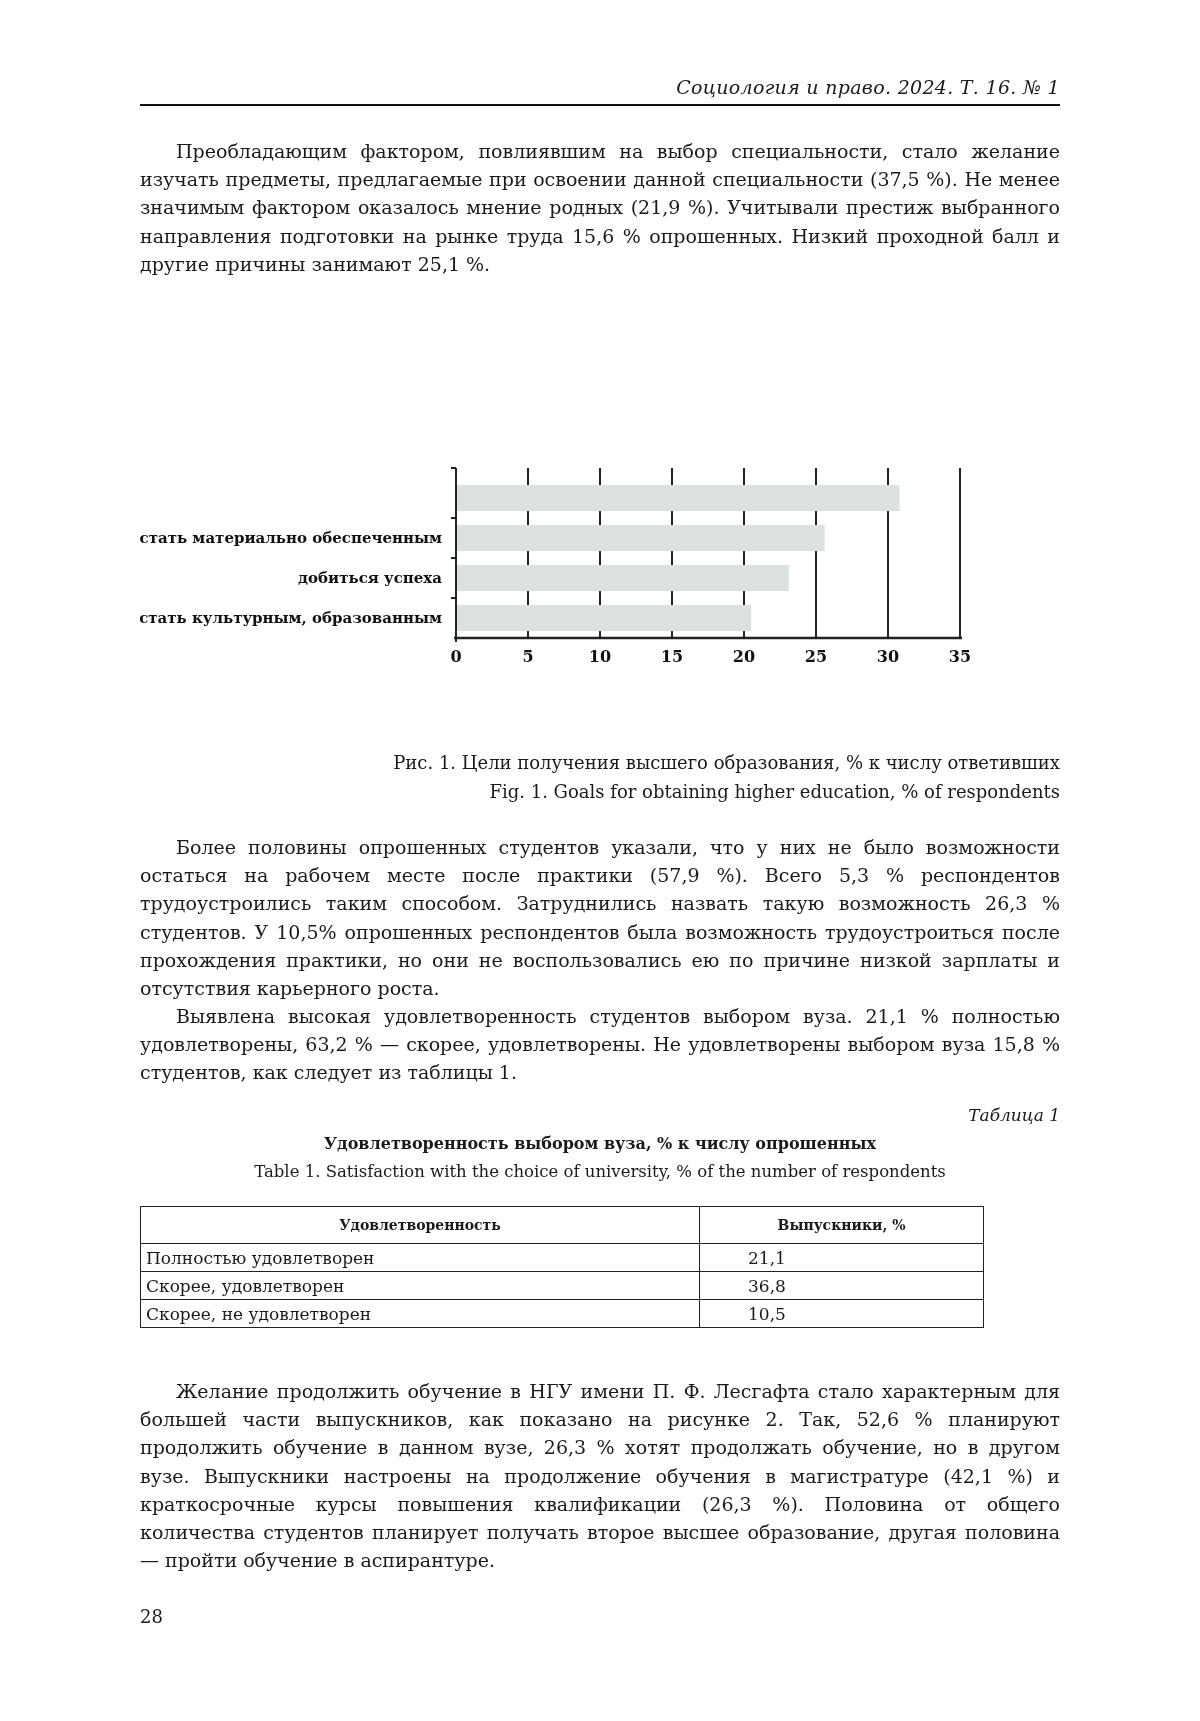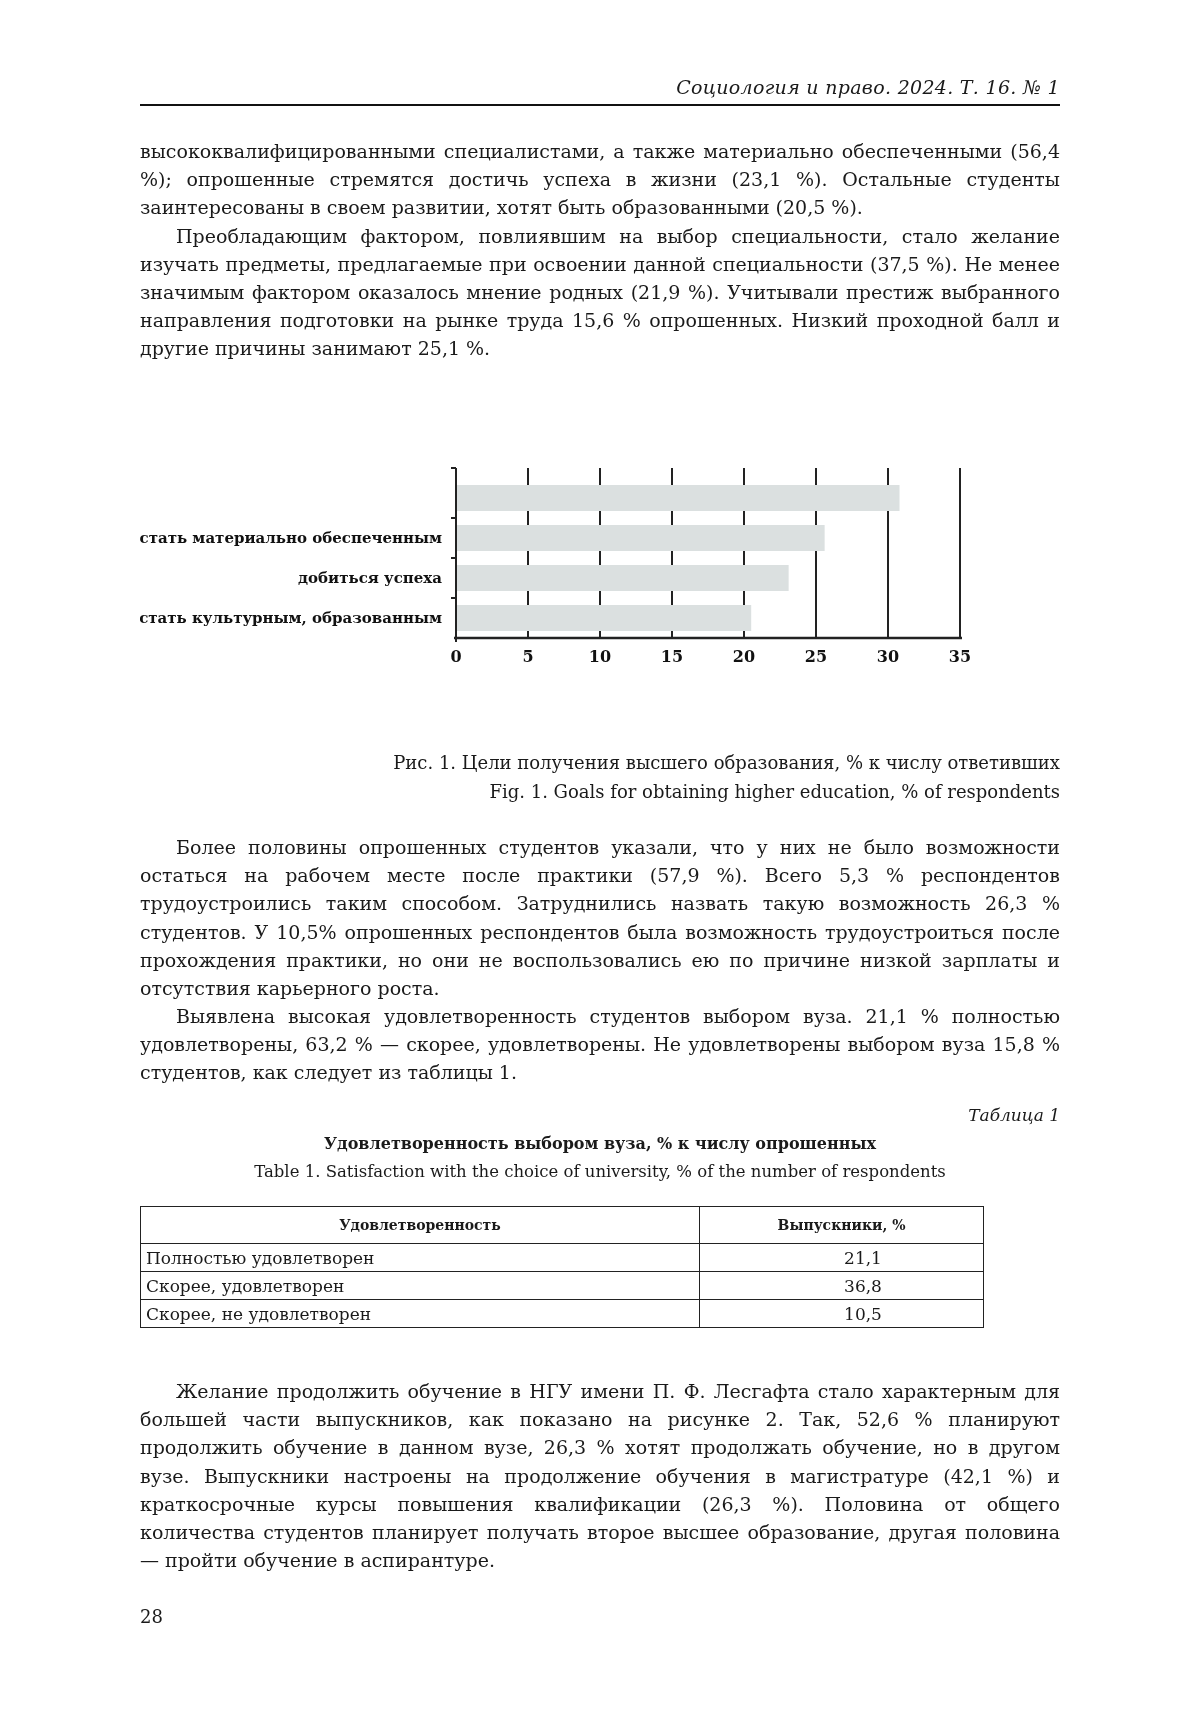--- a/index.html
+++ b/index.html
@@ -22,33 +22,32 @@
   #cap-en { top: 781px; }
   #block2 { position: absolute; top: 833px; left: 0; width: 920px; }
   #block3 { position: absolute; top: 1002px; left: 0; width: 920px; }
   .table-label { position: absolute; top: 1105px; right: 0; font-style: italic; font-size: 17px; }
   .table-title { position: absolute; top: 1134px; left: 0; width: 920px; text-align: center;
                  font-weight: bold; font-size: 16px; }
   .table-title-en { position: absolute; top: 1162px; left: 0; width: 920px; text-align: center; font-size: 16.5px; }
   #sat-table { position: absolute; top: 1206px; left: 0; width: 844px; border-collapse: collapse; font-size: 17px; }
   #sat-table th, #sat-table td { border: 1.5px solid #222; padding: 1px 5px; height: 25px; }
   #sat-table th { font-weight: bold; font-size: 14px; height: 34px; text-align: center; }
-  #sat-table td.val { text-align: center; width: 230px; padding-left: 48px; }
+  #sat-table td.val { width: 230px; padding-left: 48px; }
   #block4 { position: absolute; top: 1377px; left: 0; width: 920px; }
   .page-number { position: absolute; top: 1606px; left: 0; font-size: 18px; }
 </style>
 </head>
 <body>
 
 <div class="page">
   <div class="running-head">Социология и право. 2024. Т. 16. № 1</div>
   <div class="head-rule"></div>
 
   <div id="block1" class="body-text">
-    <p class="para noindent">высококвалифицированными специалистами, а также материально обеспеченными (56,4 %); опрошенные стремятся достичь успеха в жизни (23,1 %). Остальные студенты заинтересованы в своем развитии, хотят быть образованными (20,5 %).</p>
     <p class="para">Преобладающим фактором, повлиявшим на выбор специальности, стало желание изучать предметы, предлагаемые при освоении данной специальности (37,5 %). Не менее значимым фактором оказалось мнение родных (21,9 %). Учитывали престиж выбранного направления подготовки на рынке труда 15,6 % опрошенных. Низкий проходной балл и другие причины занимают 25,1 %.</p>
   </div>
 
   <div id="chart-wrap">
     <svg id="chart-svg" width="920" height="270">
         <line x1="388" x2="388" y1="8" y2="178" stroke="#222" stroke-width="2"></line>
         <line x1="460" x2="460" y1="8" y2="178" stroke="#222" stroke-width="2"></line>
         <line x1="532" x2="532" y1="8" y2="178" stroke="#222" stroke-width="2"></line>
         <line x1="604" x2="604" y1="8" y2="178" stroke="#222" stroke-width="2"></line>
         <line x1="676" x2="676" y1="8" y2="178" stroke="#222" stroke-width="2"></line>

